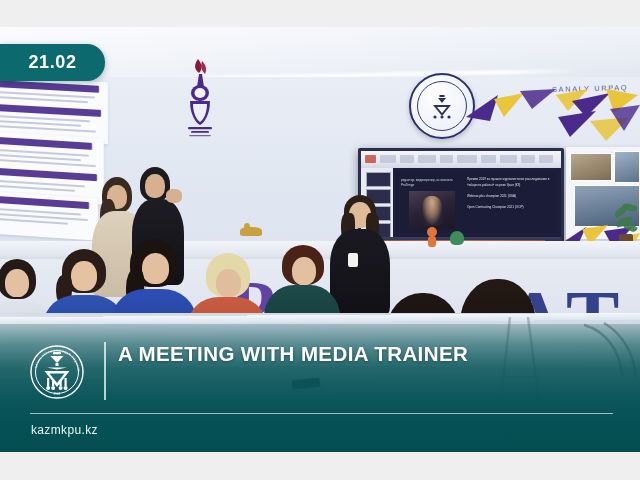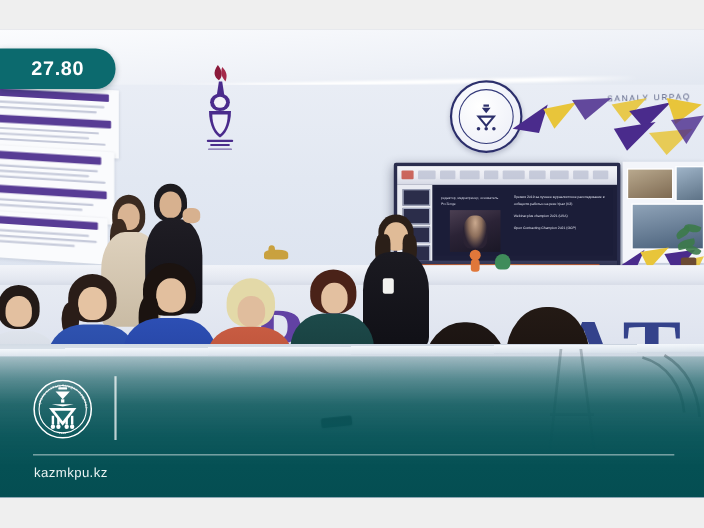--- a/index.html
+++ b/index.html
@@ -533,26 +533,27 @@
           <path id="crestArcTop" d="M 27 4.5 m -20.5 22.5 a 20.5 20.5 0 0 1 41 0" fill="none"></path>
           <text font-size="2.9" fill="#ffffff" letter-spacing="0.45">
             <textPath href="#crestArcTop" startOffset="6%">ҚАЗАҚ ҰЛТТЫҚ ҚЫЗДАР ПЕДАГОГИКАЛЫҚ УНИВЕРСИТЕТІ</textPath>
           </text>
           <text x="27" y="49.5" font-size="2.6" fill="#ffffff" text-anchor="middle" letter-spacing="0.3">1944</text>
         </svg>
 
         <div class="divider"></div>
 
         <div class="title">
+          <span>A MEETING WITH MEDIA TRAINER</span>
         </div>
 
         <div class="hr"></div>
 
         <div class="site">kazmkpu.kz</div>
       </div>
     </div>
 
     <div class="datebadge">
-      <span>27.80</span>
+      <span>21.02</span>
     </div>
 
   </div>
 </div>
 
 </body></html>

